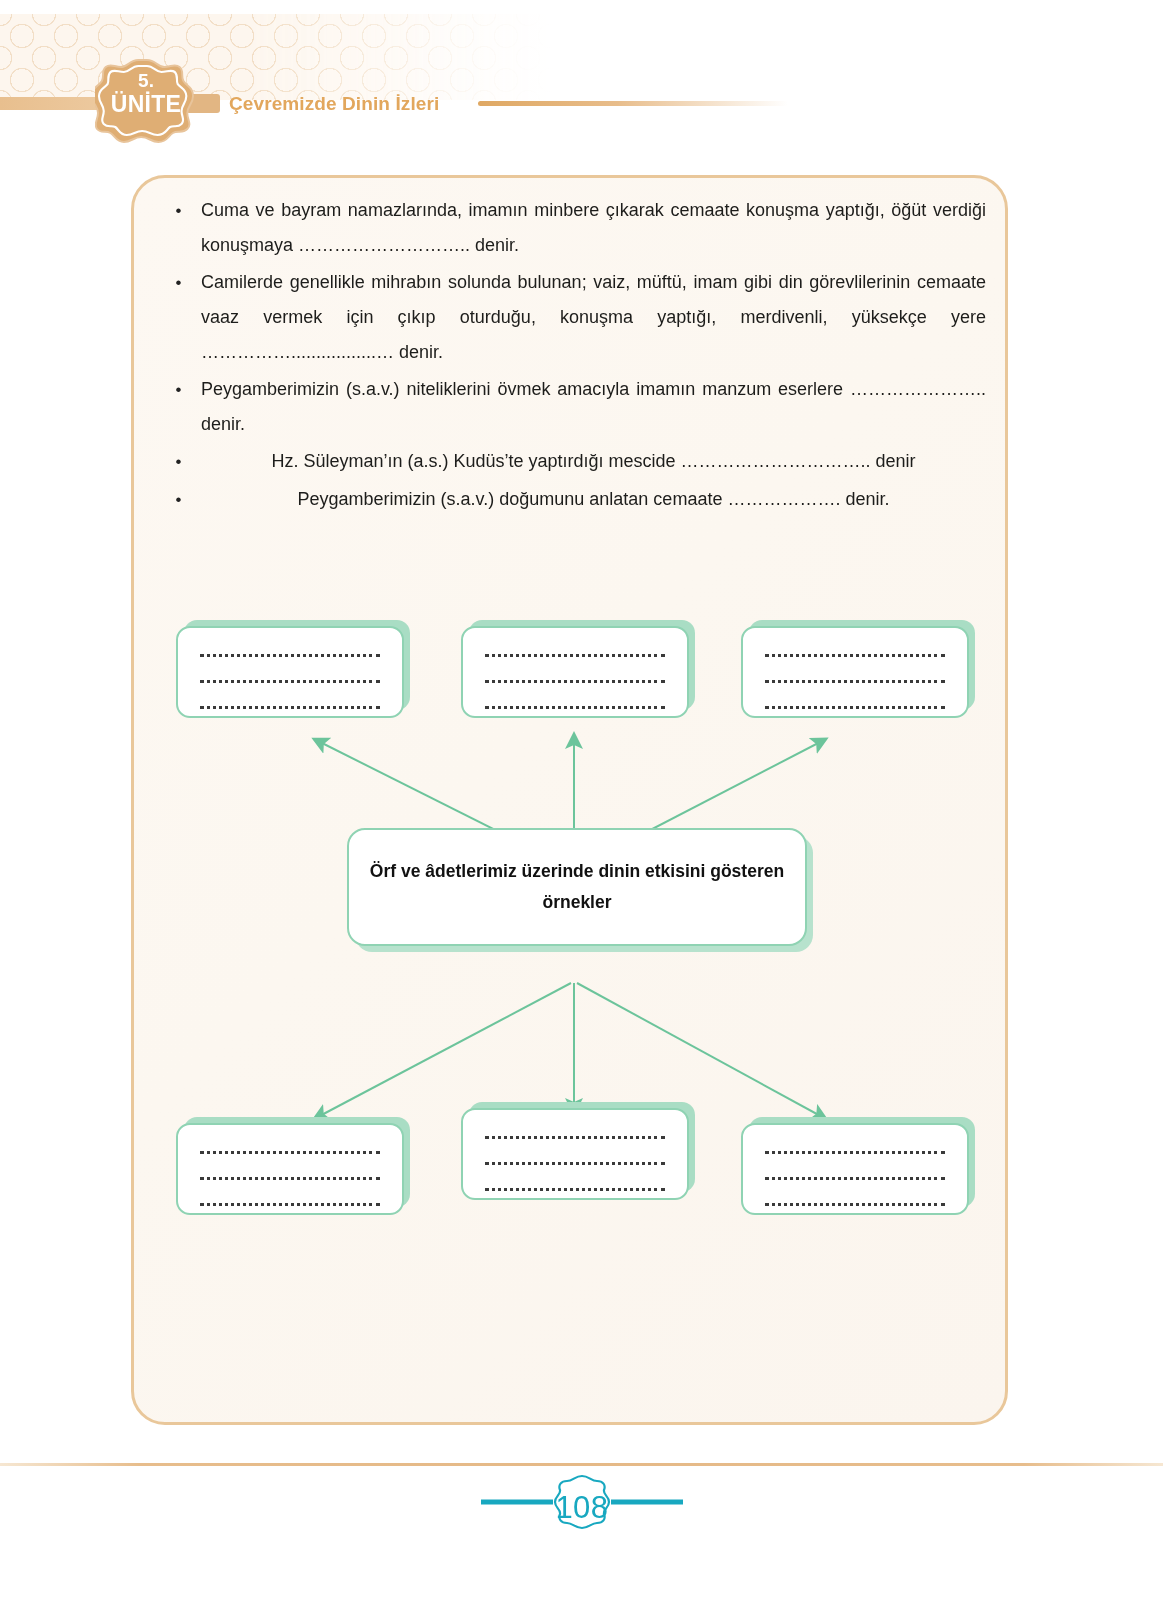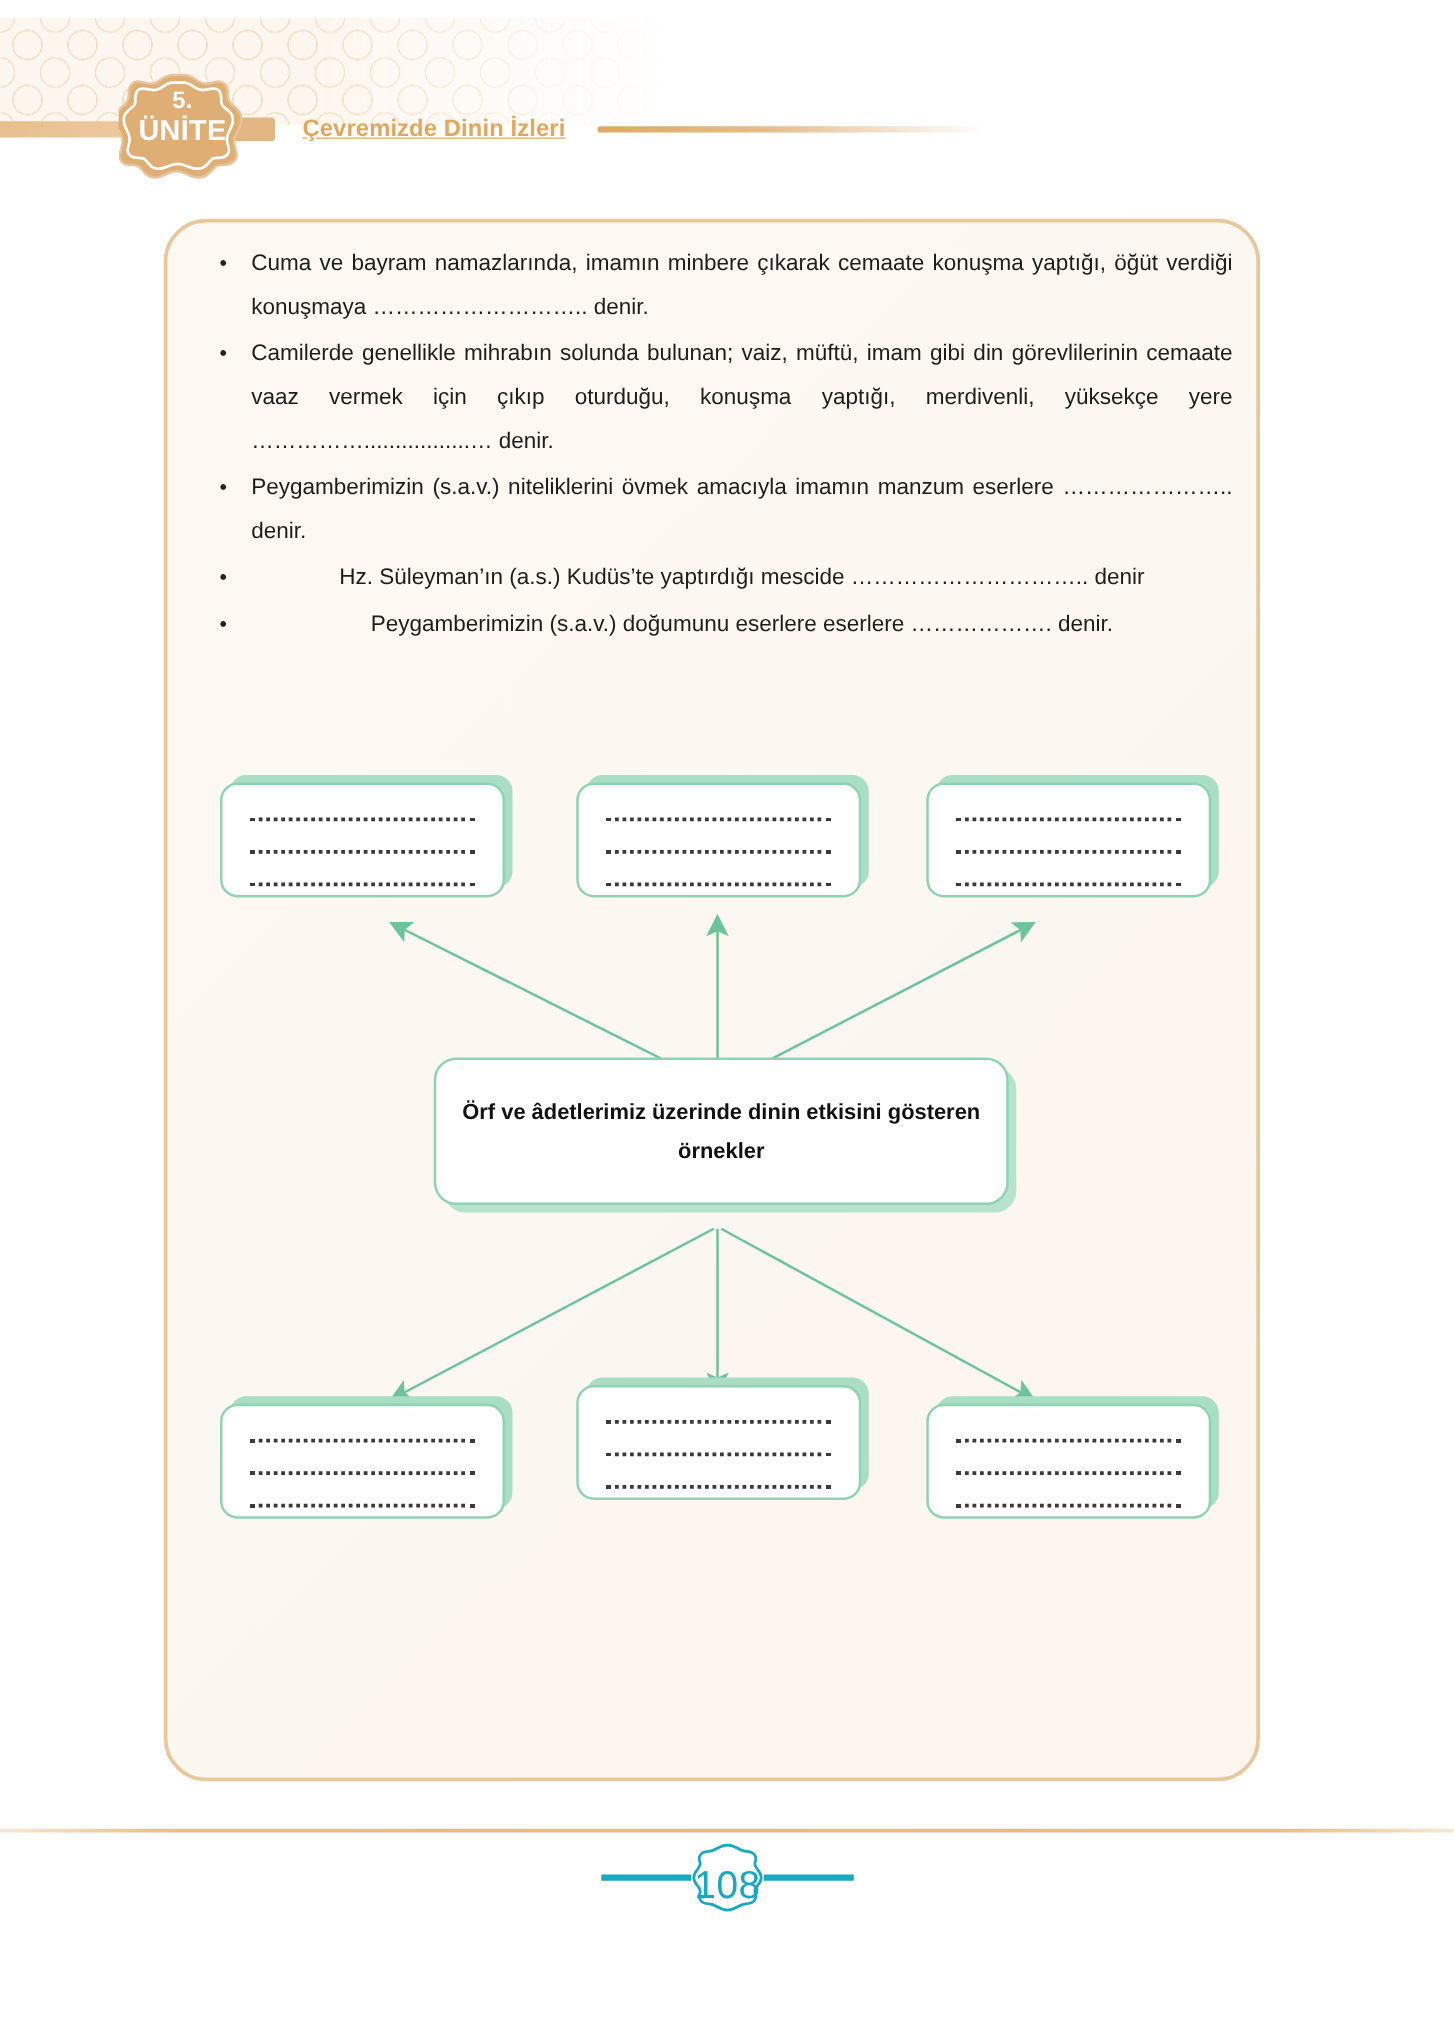--- a/index.html
+++ b/index.html
@@ -55,22 +55,22 @@
   .badge-num{
     position:absolute;left:0;top:12px;width:102px;text-align:center;
     color:#ffffff;font-size:19px;font-weight:700;letter-spacing:.2px;
   }
   .badge-unit{
     position:absolute;left:0;top:33px;width:102px;text-align:center;
     color:#ffffff;font-size:23px;font-weight:700;letter-spacing:.3px;
   }
 
   .hdr-title{
-    position:absolute;left:242px;top:93px;
-    color:#e2a75d;font-size:19px;font-weight:700;letter-spacing:.1px;text-decoration:underline;
+    position:absolute;left:229px;top:93px;
+    color:#e2a75d;font-size:19px;font-weight:700;letter-spacing:.1px;
   }
   .hdr-rule{
     position:absolute;left:478px;top:101px;width:310px;height:5px;
     background:linear-gradient(to right,#dfa863 0%,#e8bd8b 45%,rgba(255,255,255,0) 100%);
     border-radius:3px;
   }
 
   
   .frame{
     position:absolute;left:131px;top:175px;width:877px;height:1250px;
@@ -192,21 +192,21 @@
     <div class="bl">
       <div class="bl-dot">•</div>
       <div class="bl-txt">Peygamberimizin (s.a.v.) niteliklerini övmek amacıyla imamın manzum eserlere ………………….. denir.</div>
     </div>
     <div class="bl">
       <div class="bl-dot">•</div>
       <div class="bl-txt nojust">Hz. Süleyman’ın (a.s.) Kudüs’te yaptırdığı  mescide ………………………….. denir</div>
     </div>
     <div class="bl">
       <div class="bl-dot">•</div>
-      <div class="bl-txt nojust">Peygamberimizin (s.a.v.) doğumunu eserlere eserlere ………………. denir.</div>
+      <div class="bl-txt nojust">Peygamberimizin (s.a.v.) doğumunu anlatan cemaate ………………. denir.</div>
     </div>
   </div>
 
 
   <svg class="diagram" viewBox="0 0 877 1250">
     <defs>
       <marker id="ah" markerWidth="9" markerHeight="9" refX="7.5" refY="4.5" orient="auto">
         <path d="M0,0 L9,4.5 L0,9 L2,4.5 Z" fill="#6cc49b"></path>
       </marker>
     </defs>
@@ -231,21 +231,21 @@
     <div class="dline" style="top:52px;"></div>
     <div class="dline" style="top:78px;"></div>
   </div>
 
   <div class="dbox" style="left:607px;top:448px;width:228px;height:92px;">
     <div class="dline" style="top:26px;"></div>
     <div class="dline" style="top:52px;"></div>
     <div class="dline" style="top:78px;"></div>
   </div>
 
-  <div class="dbox-center" style="left:213px;top:668px;width:460px;height:118px;">
+  <div class="dbox-center" style="left:213px;top:650px;width:460px;height:118px;">
     <span>Örf ve âdetlerimiz üzerinde dinin etkisini gösteren örnekler</span>
   </div>
 
   <div class="dbox" style="left:42px;top:945px;width:228px;height:92px;">
     <div class="dline" style="top:26px;"></div>
     <div class="dline" style="top:52px;"></div>
     <div class="dline" style="top:78px;"></div>
   </div>
 
   <div class="dbox" style="left:327px;top:930px;width:228px;height:92px;">

